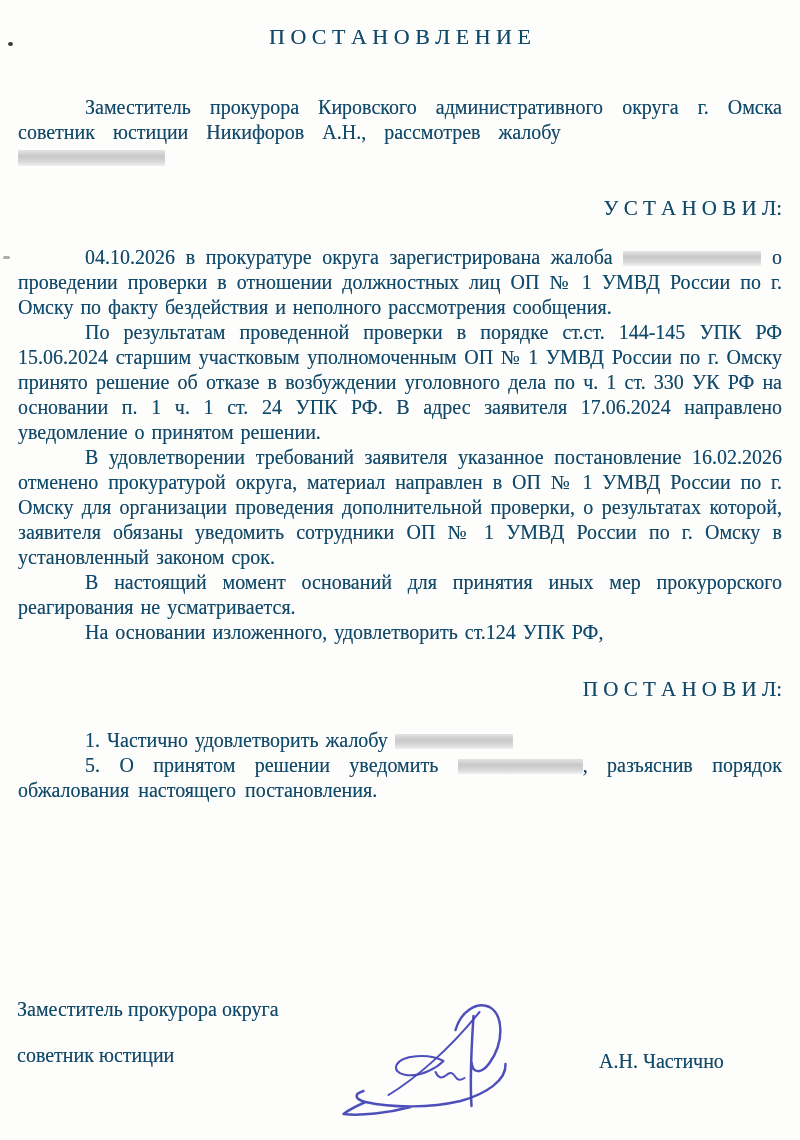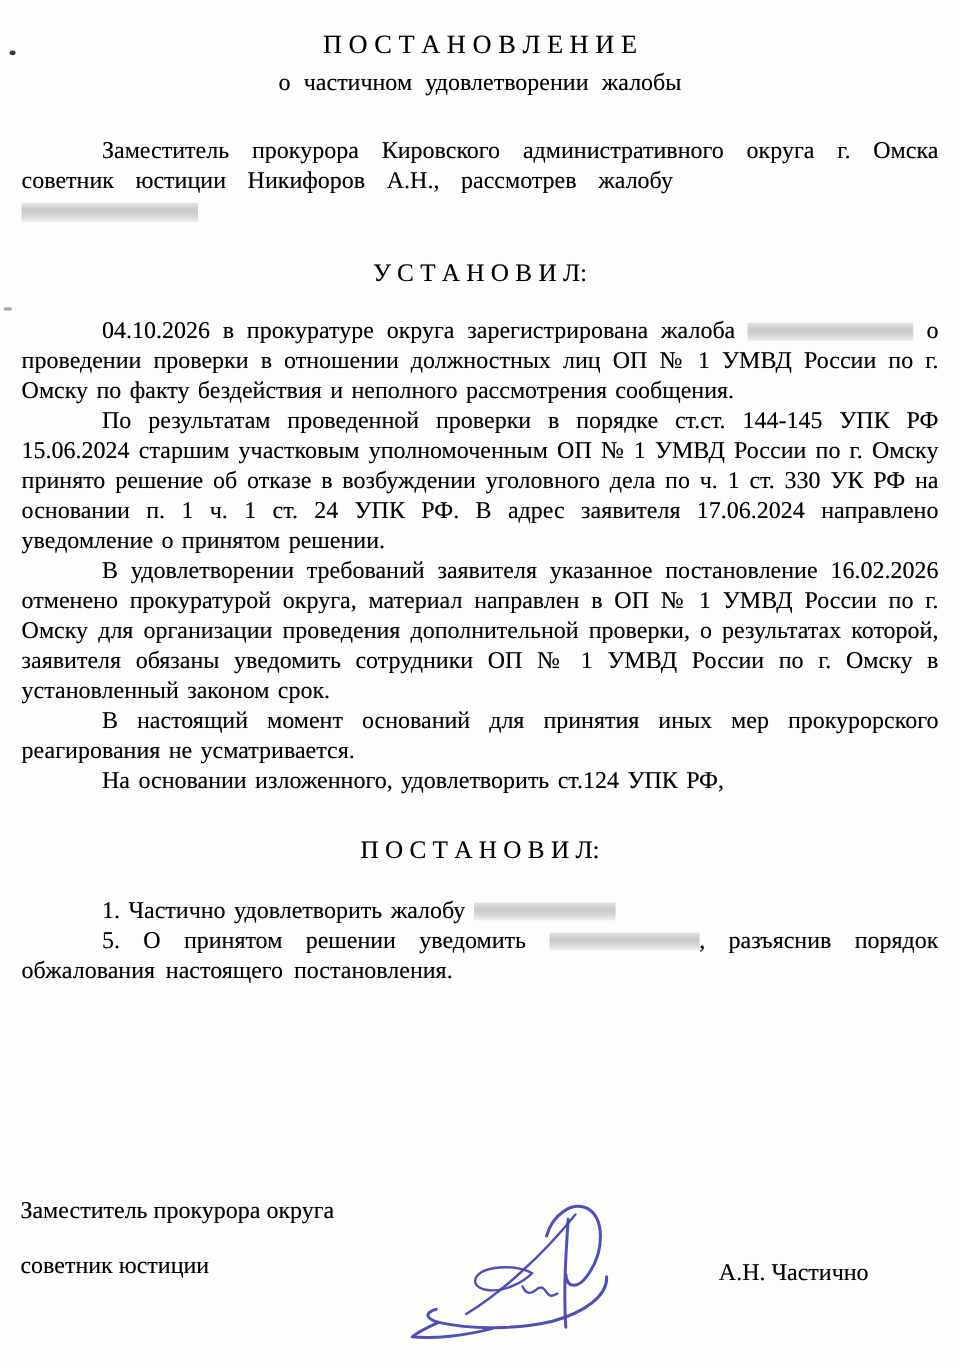--- a/index.html
+++ b/index.html
@@ -1,38 +1,38 @@
 <!DOCTYPE html>
 <html lang="ru"><head>
 <meta charset="utf-8">
 <style>
   html,body { margin:0; padding:0; background:#ffffff; }
   .page {
     position:relative;
     width:800px; height:1140px;
     background:#fdfdfc;
     font-family:"Liberation Serif","DejaVu Serif",serif;
-    color:#000000;
+    color:#0c4a6e;
     overflow:hidden;
     text-shadow:0 0 0.6px rgba(26,26,26,0.45);
   }
   .content { padding:18px 18px 0 18px; }
   .title   { text-align:center; font-size:22px; margin-top:6px; }
   .subtitle{ text-align:center; font-size:20px; word-spacing:6px; margin-top:8px; }
   .meta-row{ display:flex; justify-content:space-between; align-items:baseline; margin-top:26px; font-size:20px; }
   .place   { margin-left:15px; }
   .date    { margin-right:8px; transform:translateY(8px); }
   .para {
     font-size:20px; line-height:25px; margin:0;
     text-align:justify; text-indent:67px; word-spacing:2px;
   }
-  .intro { margin-top:33px; word-spacing:13px; }
+  .intro { margin-top:45px; word-spacing:13px; }
   .p2    { word-spacing:5px; }
   .item2 { word-spacing:4px; }
-  .heading { font-size:21px; text-align:center; margin:30px 0 24px 0; }
+  .heading { font-size:21px; text-align:right; margin:30px 0 24px 0; }
   .h2 { margin-top:32px; margin-bottom:26px; }
   .redact {
     background:linear-gradient(180deg,#e4e4e4 0%,#c8c8c8 40%,#d8d8d8 72%,#f0f0f0 100%);
     filter:blur(0.5px); border-radius:1px;
   }
   .r-intro { width:147px; height:16px; margin:5px 0 0 0; }
   .inline-redact { display:inline-block; transform:translateY(2px); }
   .r-p1 { width:138px; height:15px; }
   .r-i1 { width:118px; height:15px; }
   .r-i2 { width:125px; height:15px; }
@@ -50,21 +50,20 @@
 </style>
 </head>
 <body>
 
 <div class="page">
   <div class="speck s1"></div>
   <div class="speck s2"></div>
 
   <div class="content">
     <div class="title">П О С Т А Н О В Л Е Н И Е</div>
-    <div class="subtitle">о частичном удовлетворении жалобы</div>
 
 
     <p class="para intro"><span>Заместитель прокурора Кировского административного округа г. Омска советник юстиции Никифоров А.Н., рассмотрев жалобу</span></p>
     <div class="redact r-intro"></div>
 
     <div class="heading h1">У С Т А Н О В И Л:</div>
 
     <p class="para p1"><span>04.10.2026 в прокуратуре округа зарегистрирована жалоба</span> <span class="redact inline-redact r-p1"></span> <span>о проведении проверки в отношении должностных лиц ОП № 1 УМВД России по г. Омску по факту бездействия и неполного рассмотрения сообщения.</span></p>
     <p class="para p3">По результатам проведенной проверки в порядке ст.ст. 144-145 УПК РФ 15.06.2024 старшим участковым уполномоченным ОП № 1 УМВД России по г. Омску принято решение об отказе в возбуждении уголовного дела по ч. 1 ст. 330 УК РФ на основании п. 1 ч. 1 ст. 24 УПК РФ. В адрес заявителя 17.06.2024 направлено уведомление о принятом решении.</p>
     <p class="para p4">В удовлетворении требований заявителя указанное постановление 16.02.2026 отменено прокуратурой округа, материал направлен в ОП № 1 УМВД России по г. Омску для организации проведения дополнительной проверки, о результатах которой, заявителя обязаны уведомить сотрудники ОП № 1 УМВД России по г. Омску в установленный законом срок.</p>

